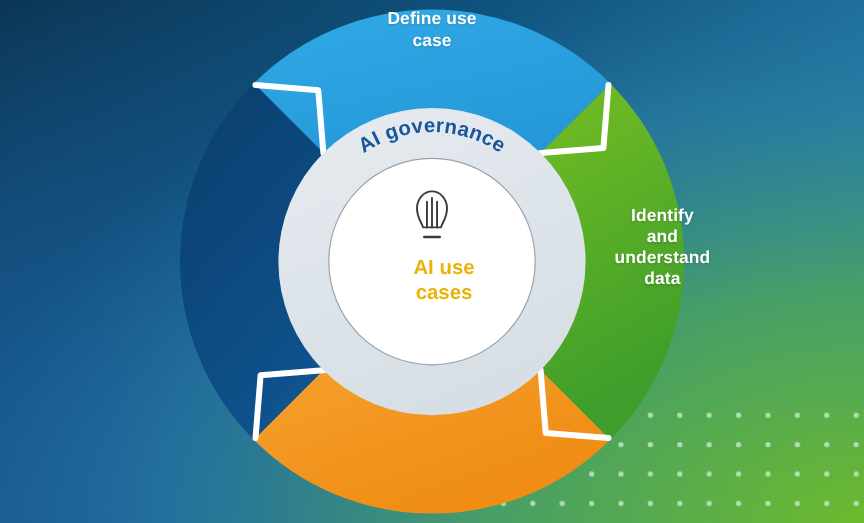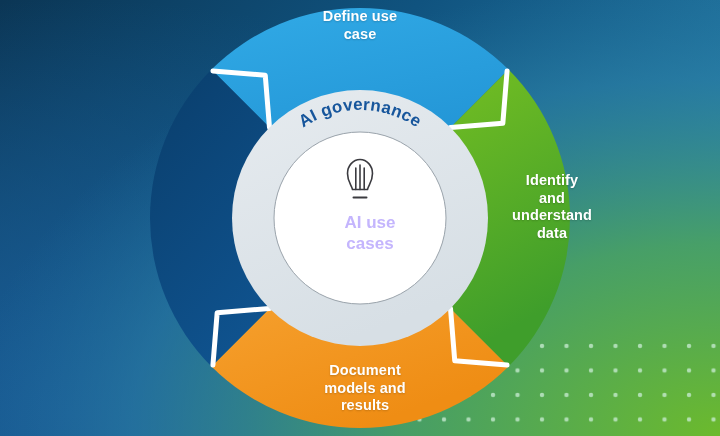--- a/index.html
+++ b/index.html
@@ -25,21 +25,21 @@
     white-space:pre-line;
     pointer-events:none;
   }
   #label-define{left:280px;top:8px;width:160px;}
   #label-identify{left:492px;top:172px;width:120px;}
   #label-document{left:290px;top:362px;width:150px;}
   #label-verify{left:104px;top:190px;width:130px;}
 
   #center-text{
     position:absolute;left:300px;top:212px;width:140px;
-    text-align:center;color:#c4b5fd;
+    text-align:center;color:#eab308;
     font-weight:bold;font-size:17px;line-height:1.25;
     white-space:pre-line;pointer-events:none;
   }
 </style>
 </head>
 <body>
 
 <div id="stage">
 
   <svg id="bg" width="720" height="436" viewBox="0 0 720 436">
@@ -160,21 +160,18 @@
   </svg>
 
   <div class="seg-label" id="label-identify">Identify
 and
 understand
 data</div>
 
   <div class="seg-label" id="label-define">Define use
 case</div>
 
-  <div class="seg-label" id="label-document">Document
-models and
-results</div>
 
 
   <div id="center-text">AI use
 cases</div>
 
 </div>
 
 </body></html>

